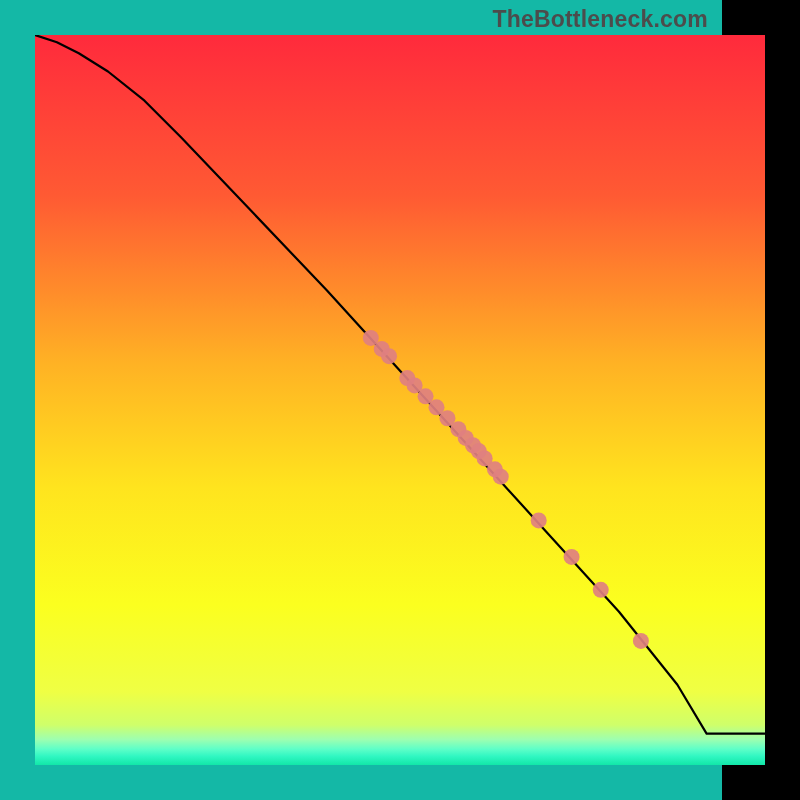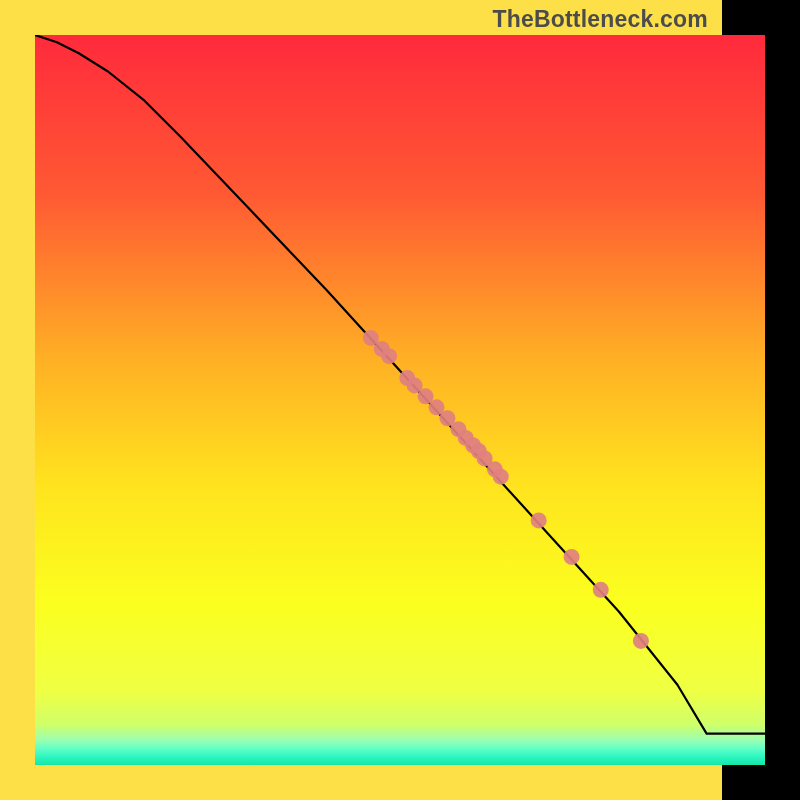--- a/index.html
+++ b/index.html
@@ -8,21 +8,21 @@
     width: 800px;
     height: 800px;
     background: #000;
     overflow: hidden;
     font-family: Arial, Helvetica, sans-serif;
   }
   .stage {
     position: relative;
     width: 722px;
     height: 800px;
-    background: #fde047;
+    background: #14b8a6;
   }
   .plot-area {
     position: absolute;
     left: 35px;
     top: 35px;
     width: 730px;
     height: 730px;
   }
   .watermark {
     position: absolute;

